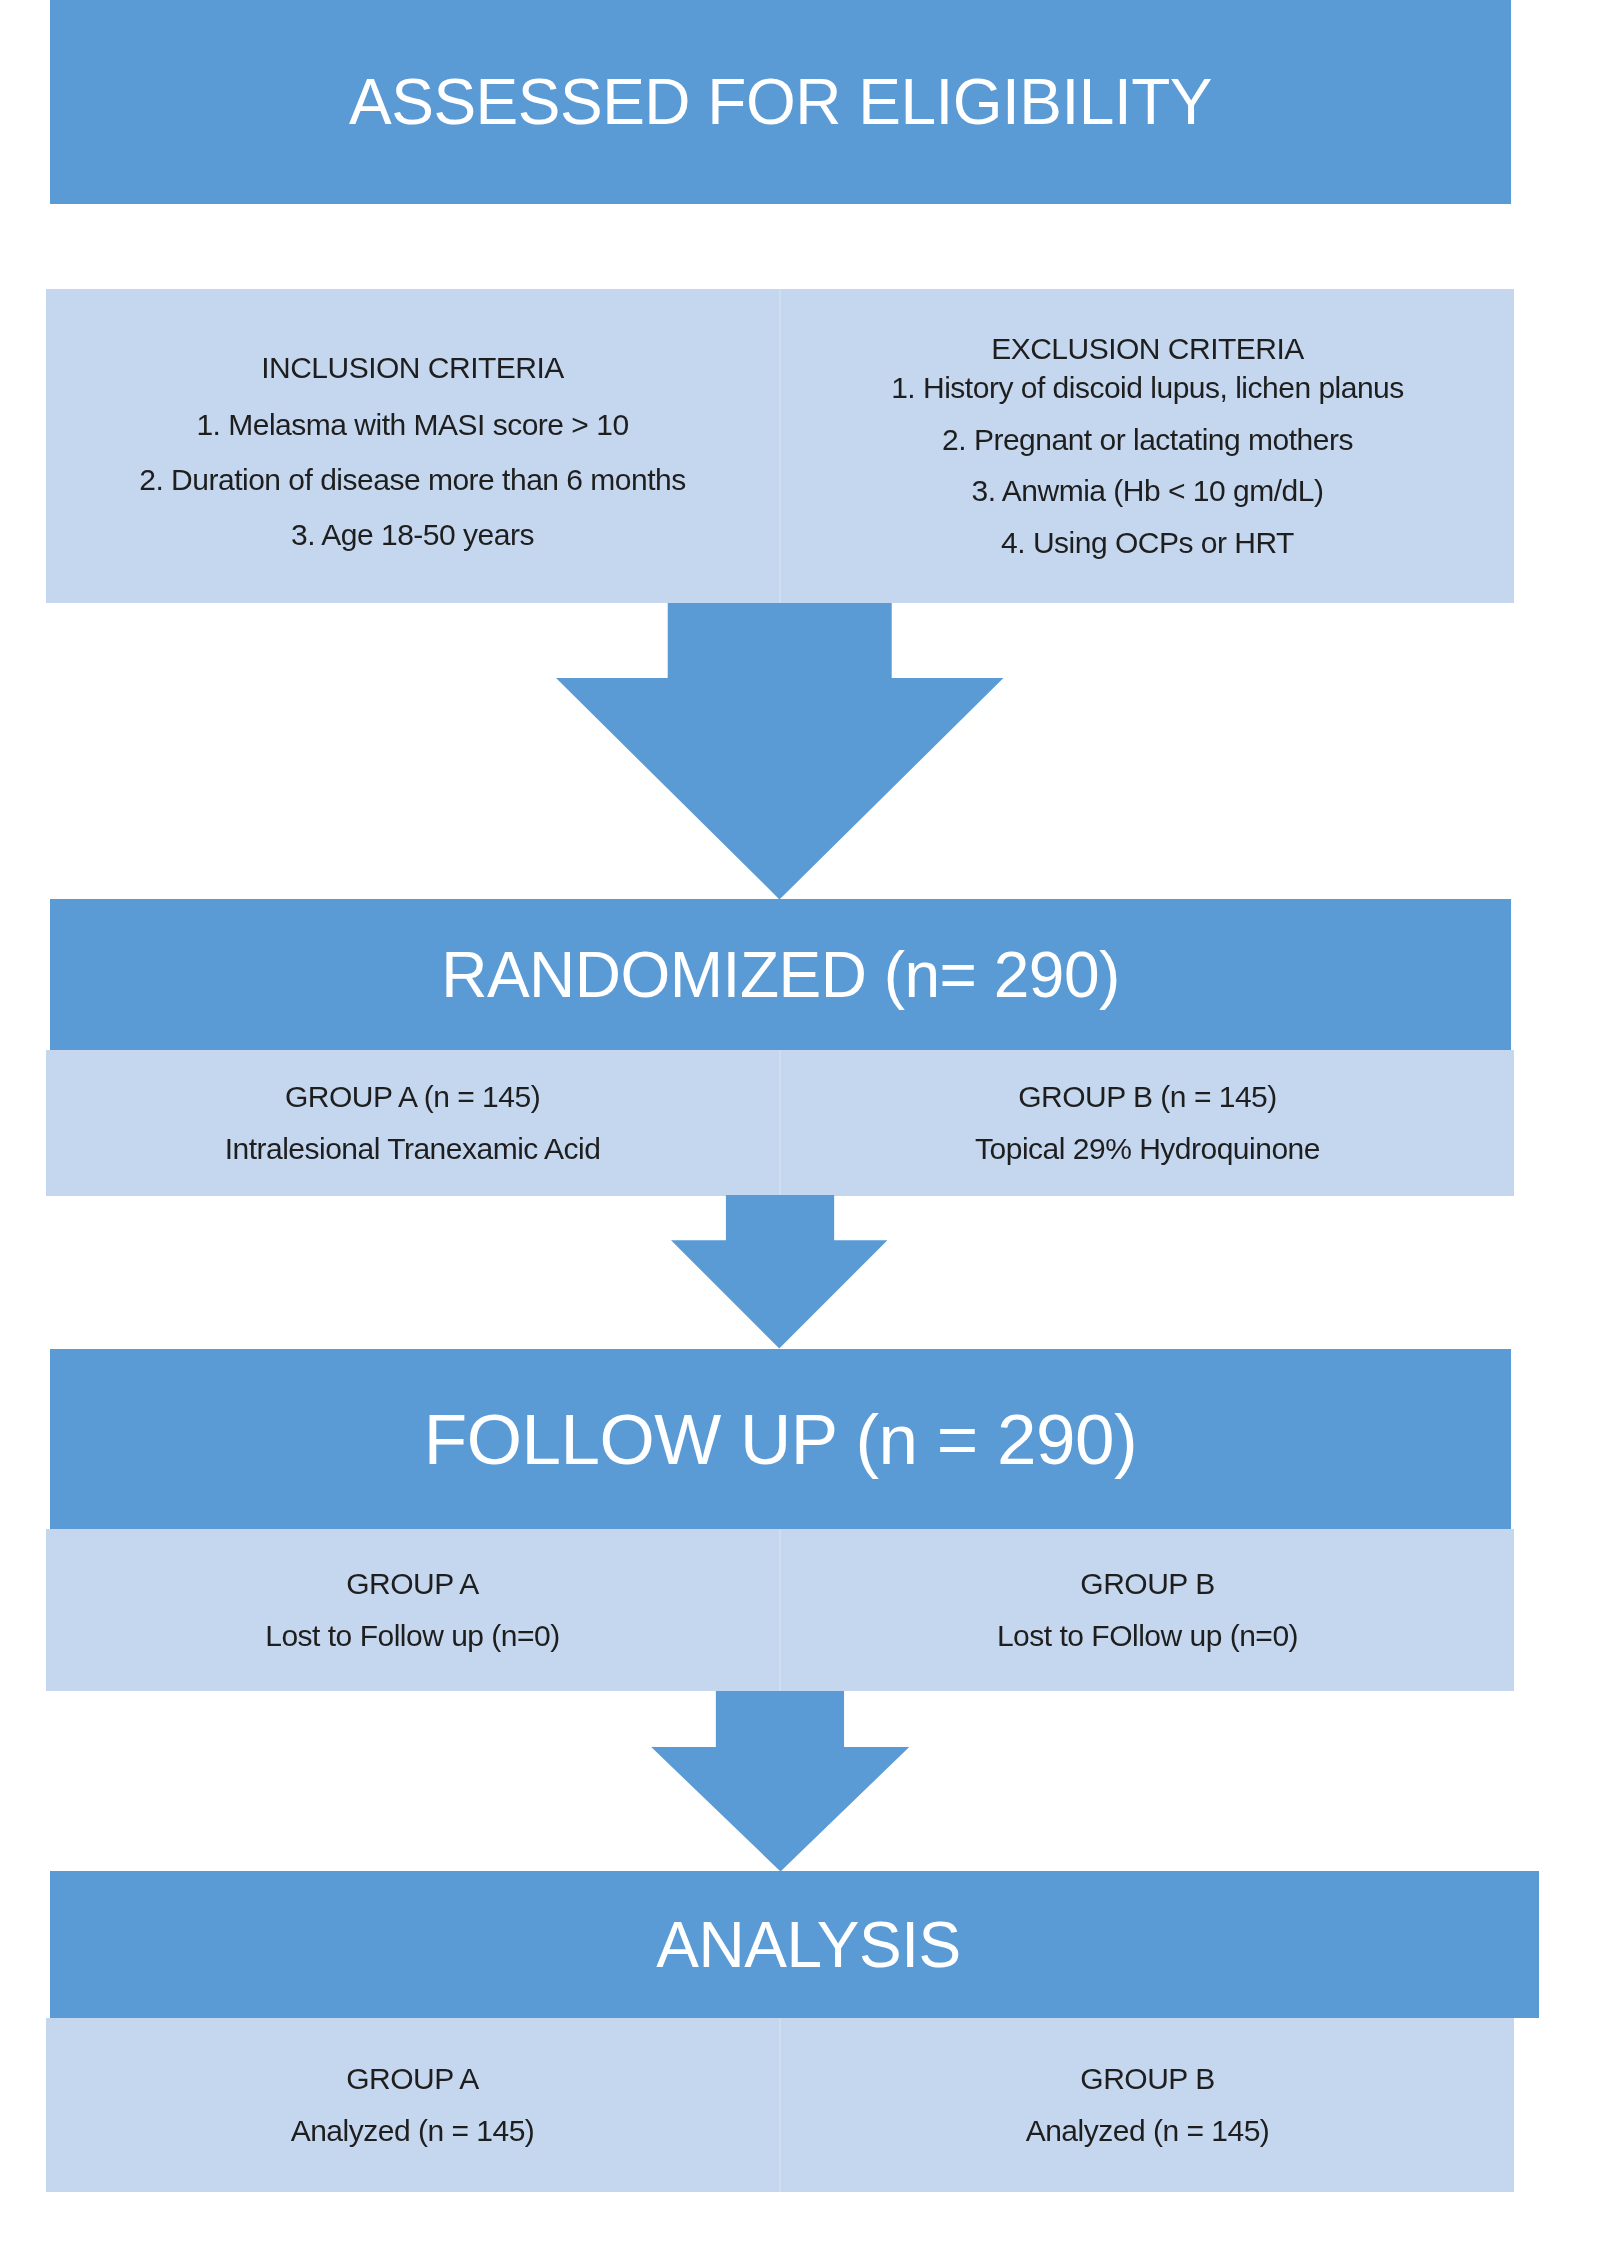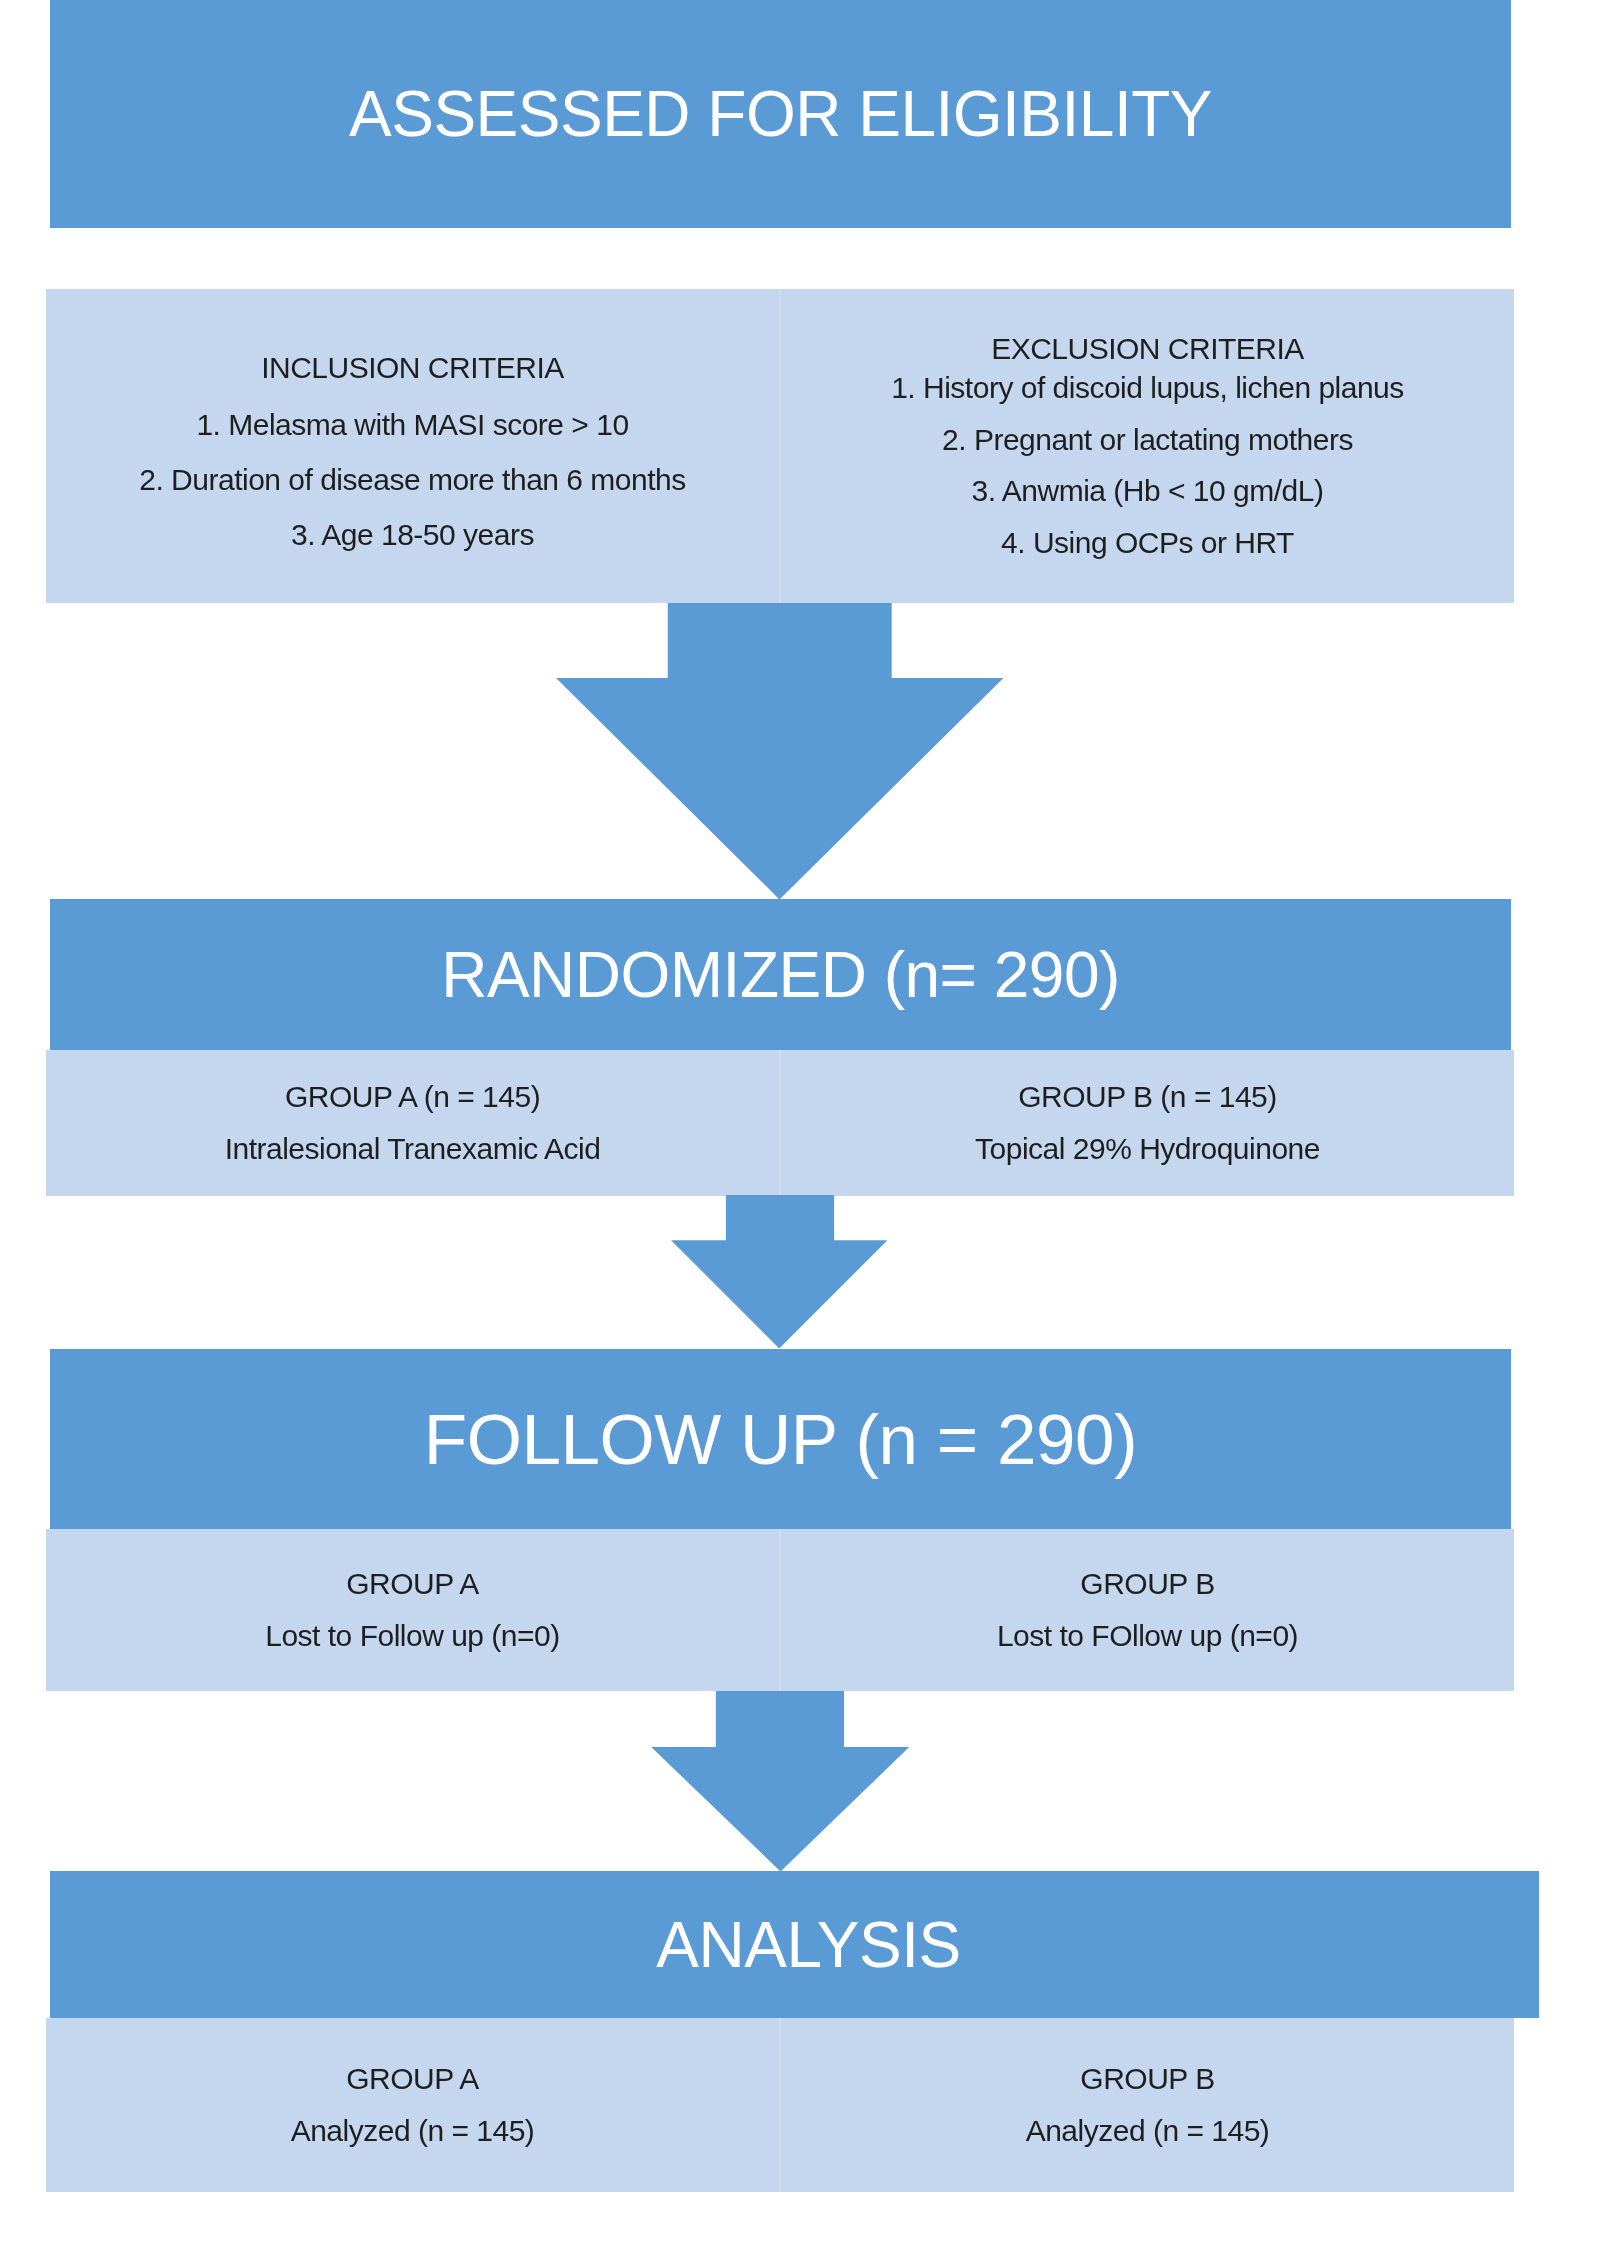--- a/index.html
+++ b/index.html
@@ -14,21 +14,21 @@
          align-items:center; justify-content:center; color:#1e1e1e; text-align:center; }
   .col.left { left:0; width:733px; }
   .col.right { left:735px; width:733px; }
   .col .line { font-size:30px; line-height:1; letter-spacing:-0.5px; white-space:nowrap; }
   .arrow { position:absolute; }
   .arrow svg { display:block; }
 </style>
 </head>
 <body>
 
-<div class="hdr" style="top:0; height:228px; font-size:64px;">
+<div class="hdr" style="top:0; height:204px; font-size:64px;">
   <span>ASSESSED FOR ELIGIBILITY</span>
 </div>
 <div class="lt" style="top:289px; height:314px;">
   <div class="divider"></div>
   <div class="col left" style="padding-top:10.8px;">
     <div class="line" style="margin-bottom:27px;">INCLUSION CRITERIA</div>
     <div class="line" style="margin-bottom:25px;text-align:center;">1. Melasma with MASI score &gt; 10</div>
     <div class="line" style="margin-bottom:25px;">2. Duration of disease more than 6 months</div>
     <div class="line">3. Age 18-50 years</div>
   </div>

